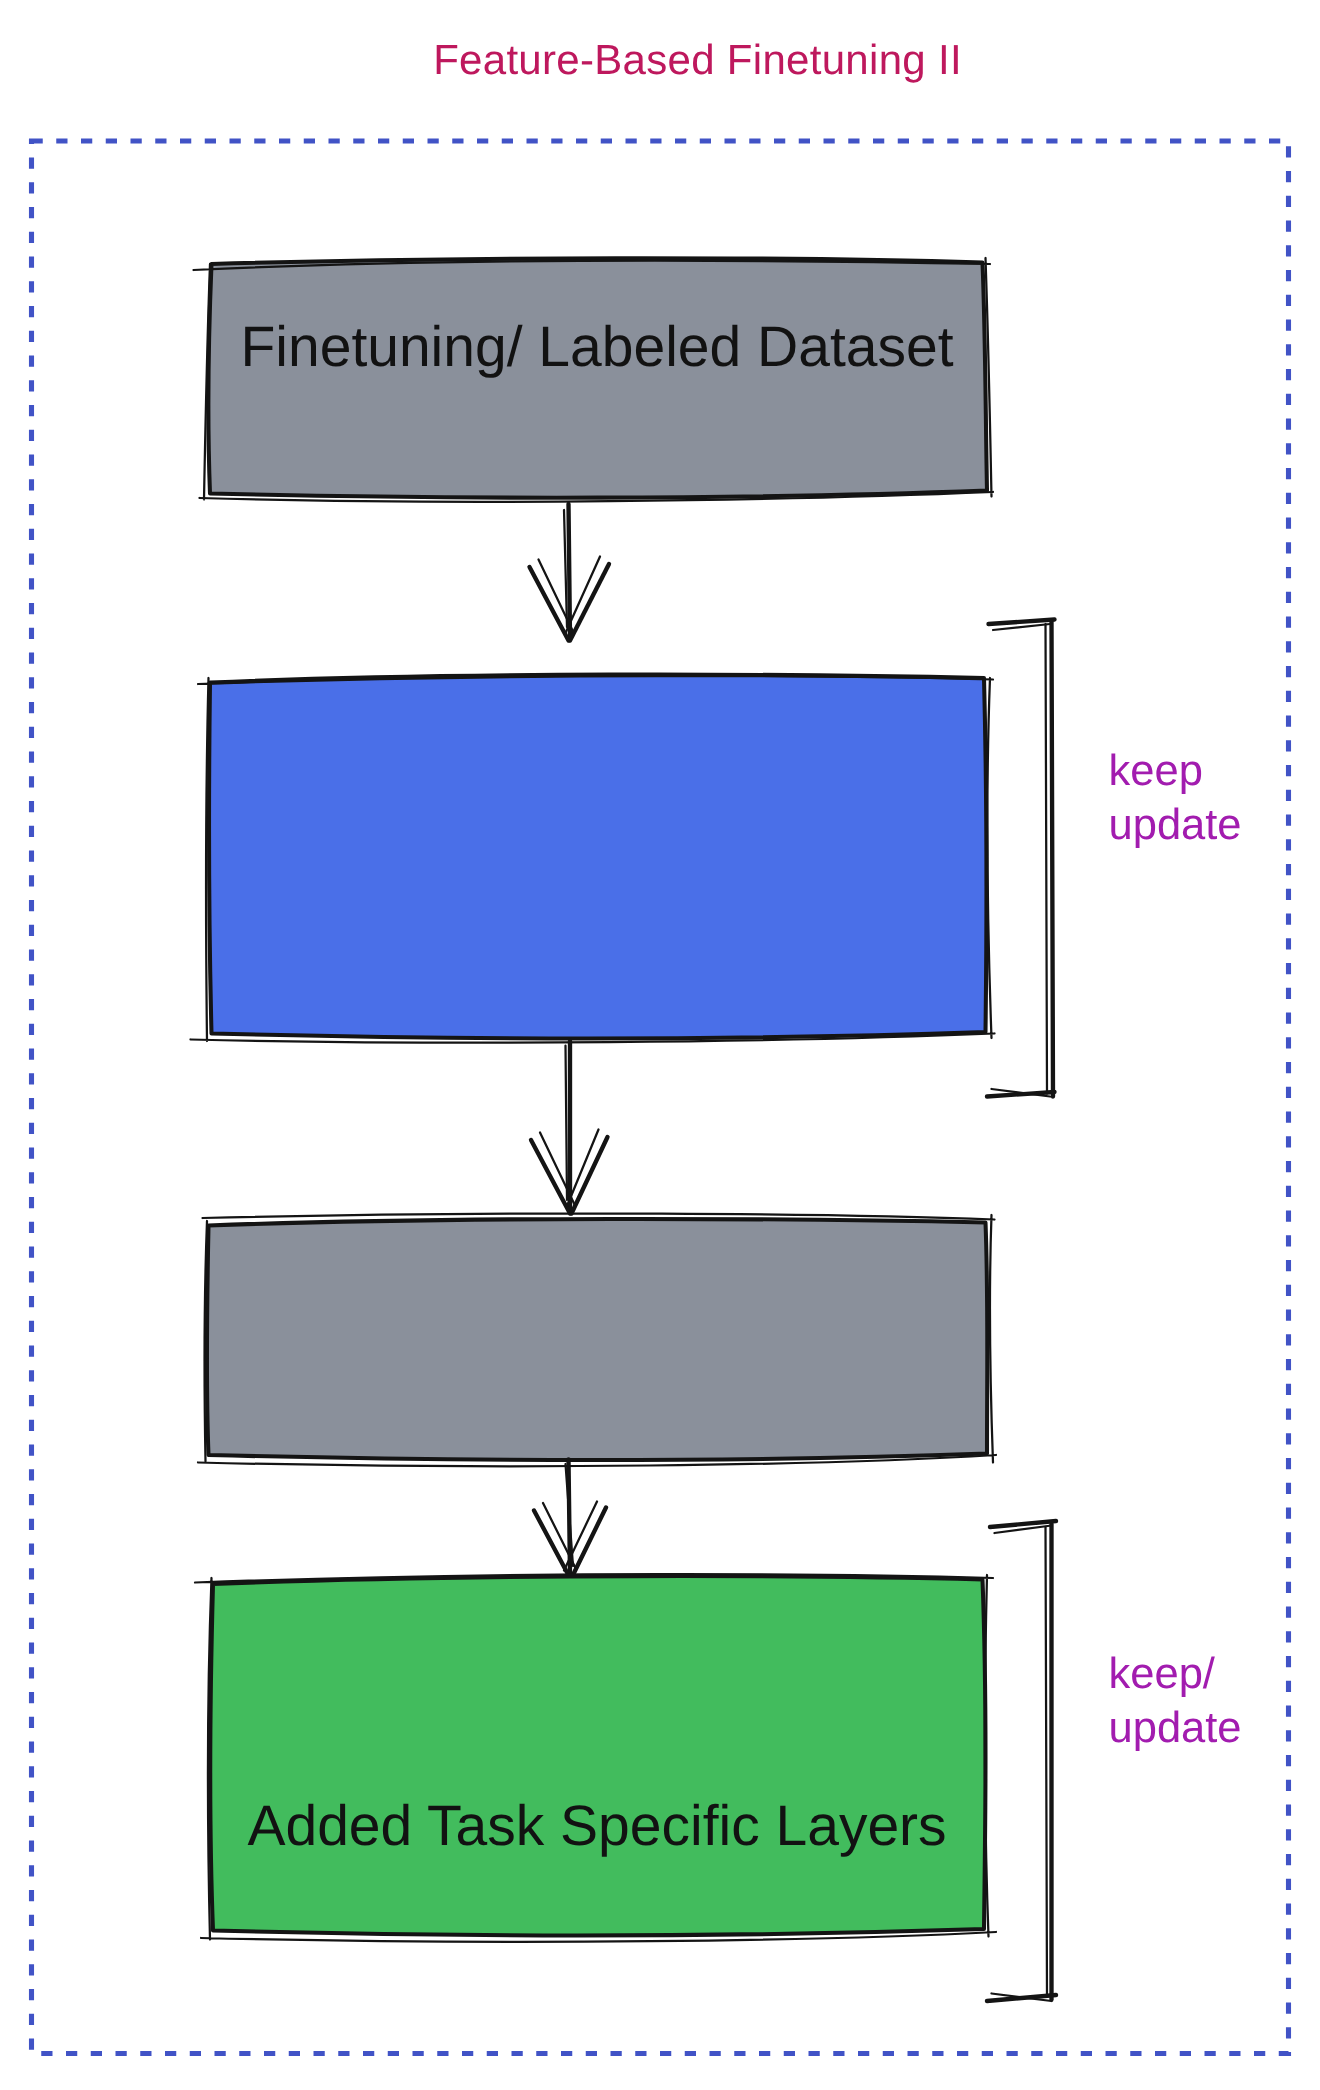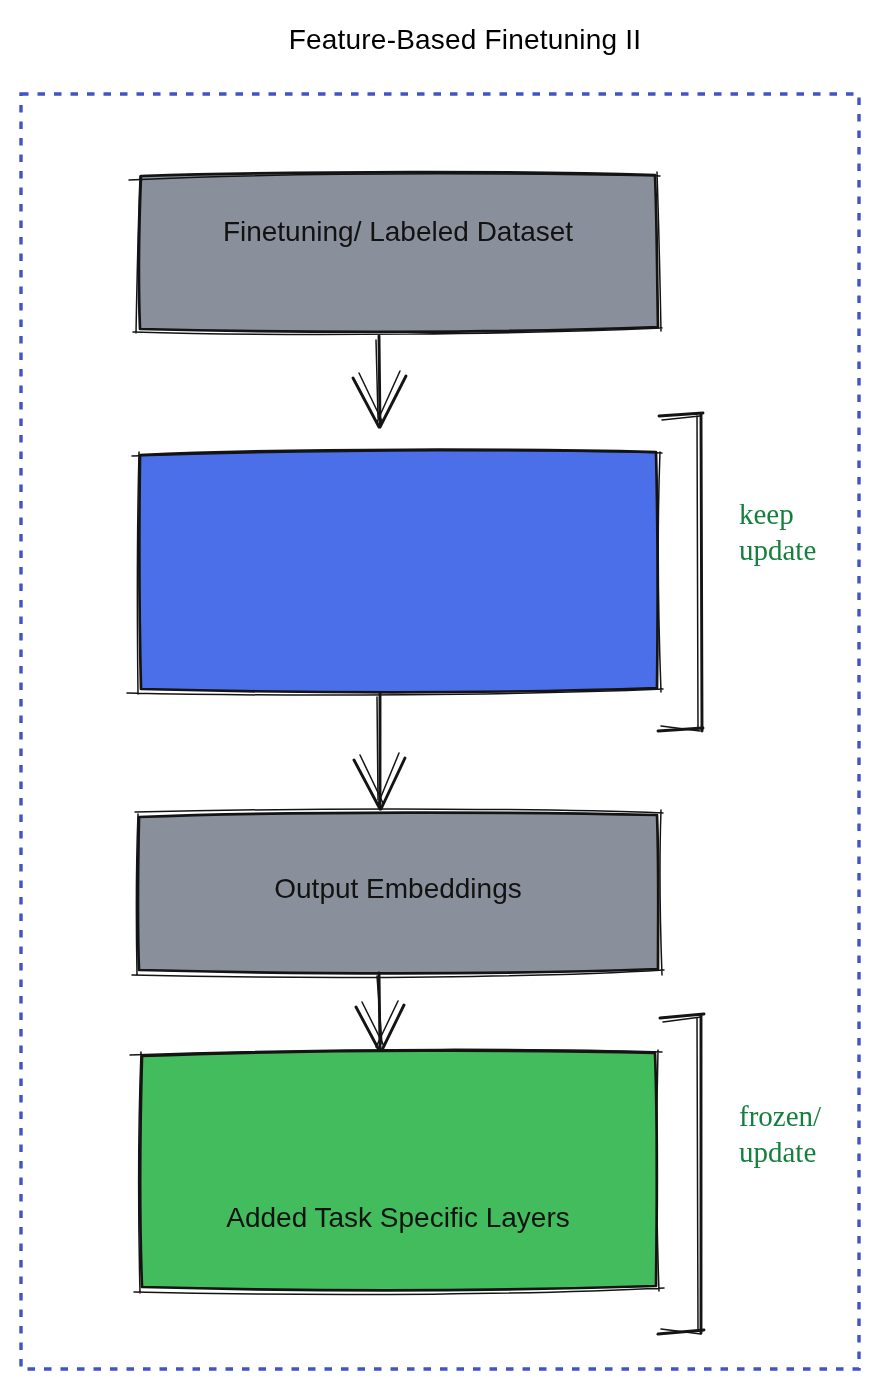--- a/index.html
+++ b/index.html
@@ -13,35 +13,35 @@
     text-align:center; font-size:28px; font-weight:400;
     letter-spacing:0.2px;
   }
   svg.gfx { position:absolute; top:0; left:0; }
   .ink  { stroke:#141414; fill:none; stroke-linecap:round; stroke-linejoin:round; }
   .w3   { stroke-width:2.9; }
   .w15  { stroke-width:1.5; }
   .boxfill { stroke:#141414; stroke-width:2.7; stroke-linejoin:round; }
   .node-label {
     position:absolute; left:137px; width:522px;
-    text-align:center; font-size:28px; color:#121212;
+    text-align:center; font-size:38px; color:#121212;
     line-height:36px; white-space:nowrap;
   }
   .side-label {
     position:absolute; left:739px;
-    font-size:29px; color:#15803d; line-height:36px;
-    text-align:left; white-space:nowrap;font-family:Liberation Serif, serif;
+    font-size:29px; color:#a21caf; line-height:36px;
+    text-align:left; white-space:nowrap;
   }
 </style>
 </head>
 <body>
 
 <div class="stage">
 
-  <div class="title" style="color: #000000; text-align: center;">Feature-Based Finetuning II</div>
+  <div class="title" style="color: #be185d; text-align: center;">Feature-Based Finetuning II</div>
 
   <svg class="gfx" width="880" height="1393" viewBox="0 0 880 1393">
 
     <rect x="21" y="94" width="838" height="1275" fill="none" stroke-width="3.4" stroke-dasharray="7.5 9" stroke="#4153c6"></rect>
 
     <g>
       <path class="boxfill" d="M141,176 C310,171 520,171 655,175 C657,224 657,276 658,327 C500,333 300,333 140,329 C138,278 139,224 141,176 Z" fill="#8a909b"></path>
       <path class="ink w15" d="M129,180 C300,172 500,173 660,176 M657,172 C659,230 660,280 661,331 M133,332 C300,337 520,334 662,328 M140,176 C138,230 137,280 136,333"></path>
     </g>
 
@@ -102,27 +102,26 @@
       <path class="ink w3" d="M660,1018 L704,1014"></path>
       <path class="ink w15" d="M663,1022 L701,1017"></path>
       <path class="ink w3" d="M658,1334 L704,1330"></path>
       <path class="ink w15" d="M661,1329 L701,1334"></path>
     </g>
   </svg>
 
   <div class="node-label" style="top:214px">Finetuning/ Labeled Dataset</div>
 
 
-  <div class="node-label" style="top:871px">Output Embeddings</div>
 
   <div class="node-label" style="top:1200px">Added Task Specific Layers</div>
 
   <div class="side-label" style="top:496px">
     <div>keep</div>
     <div>update</div>
   </div>
 
   <div class="side-label" style="top:1098px">
-    <div>frozen/</div>
+    <div>keep/</div>
     <div>update</div>
   </div>
 
 </div>
 
 </body></html>

